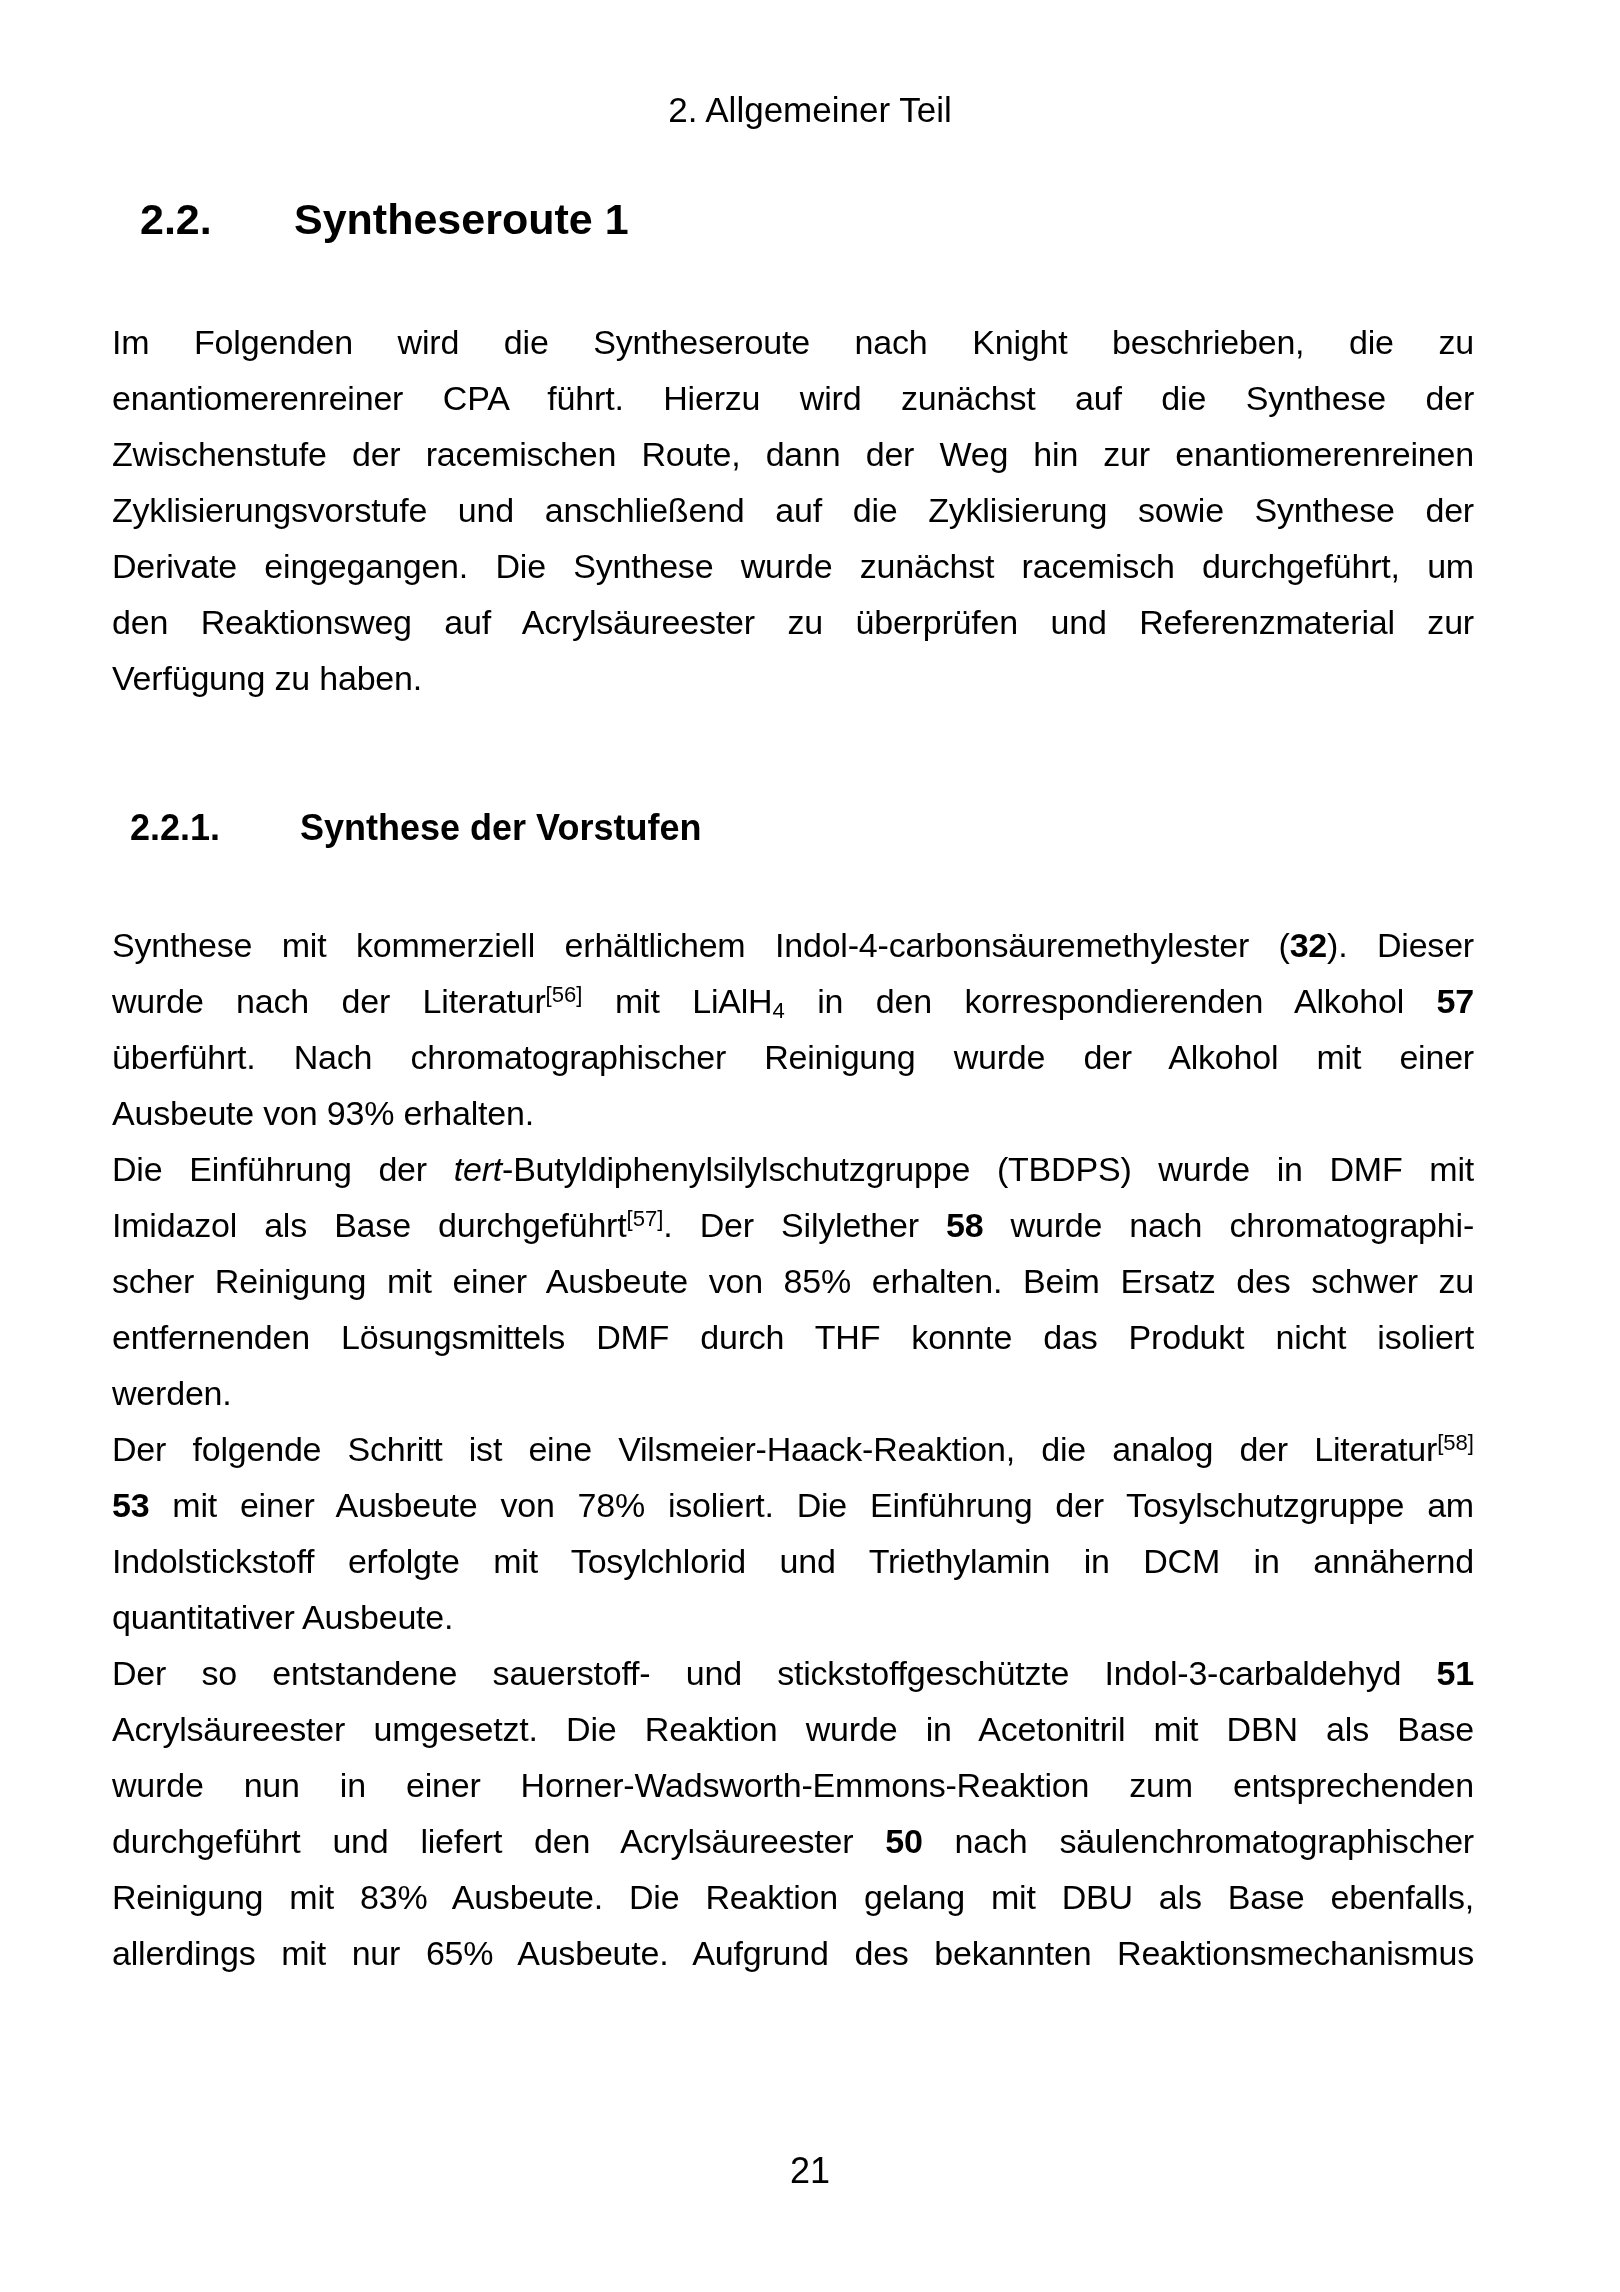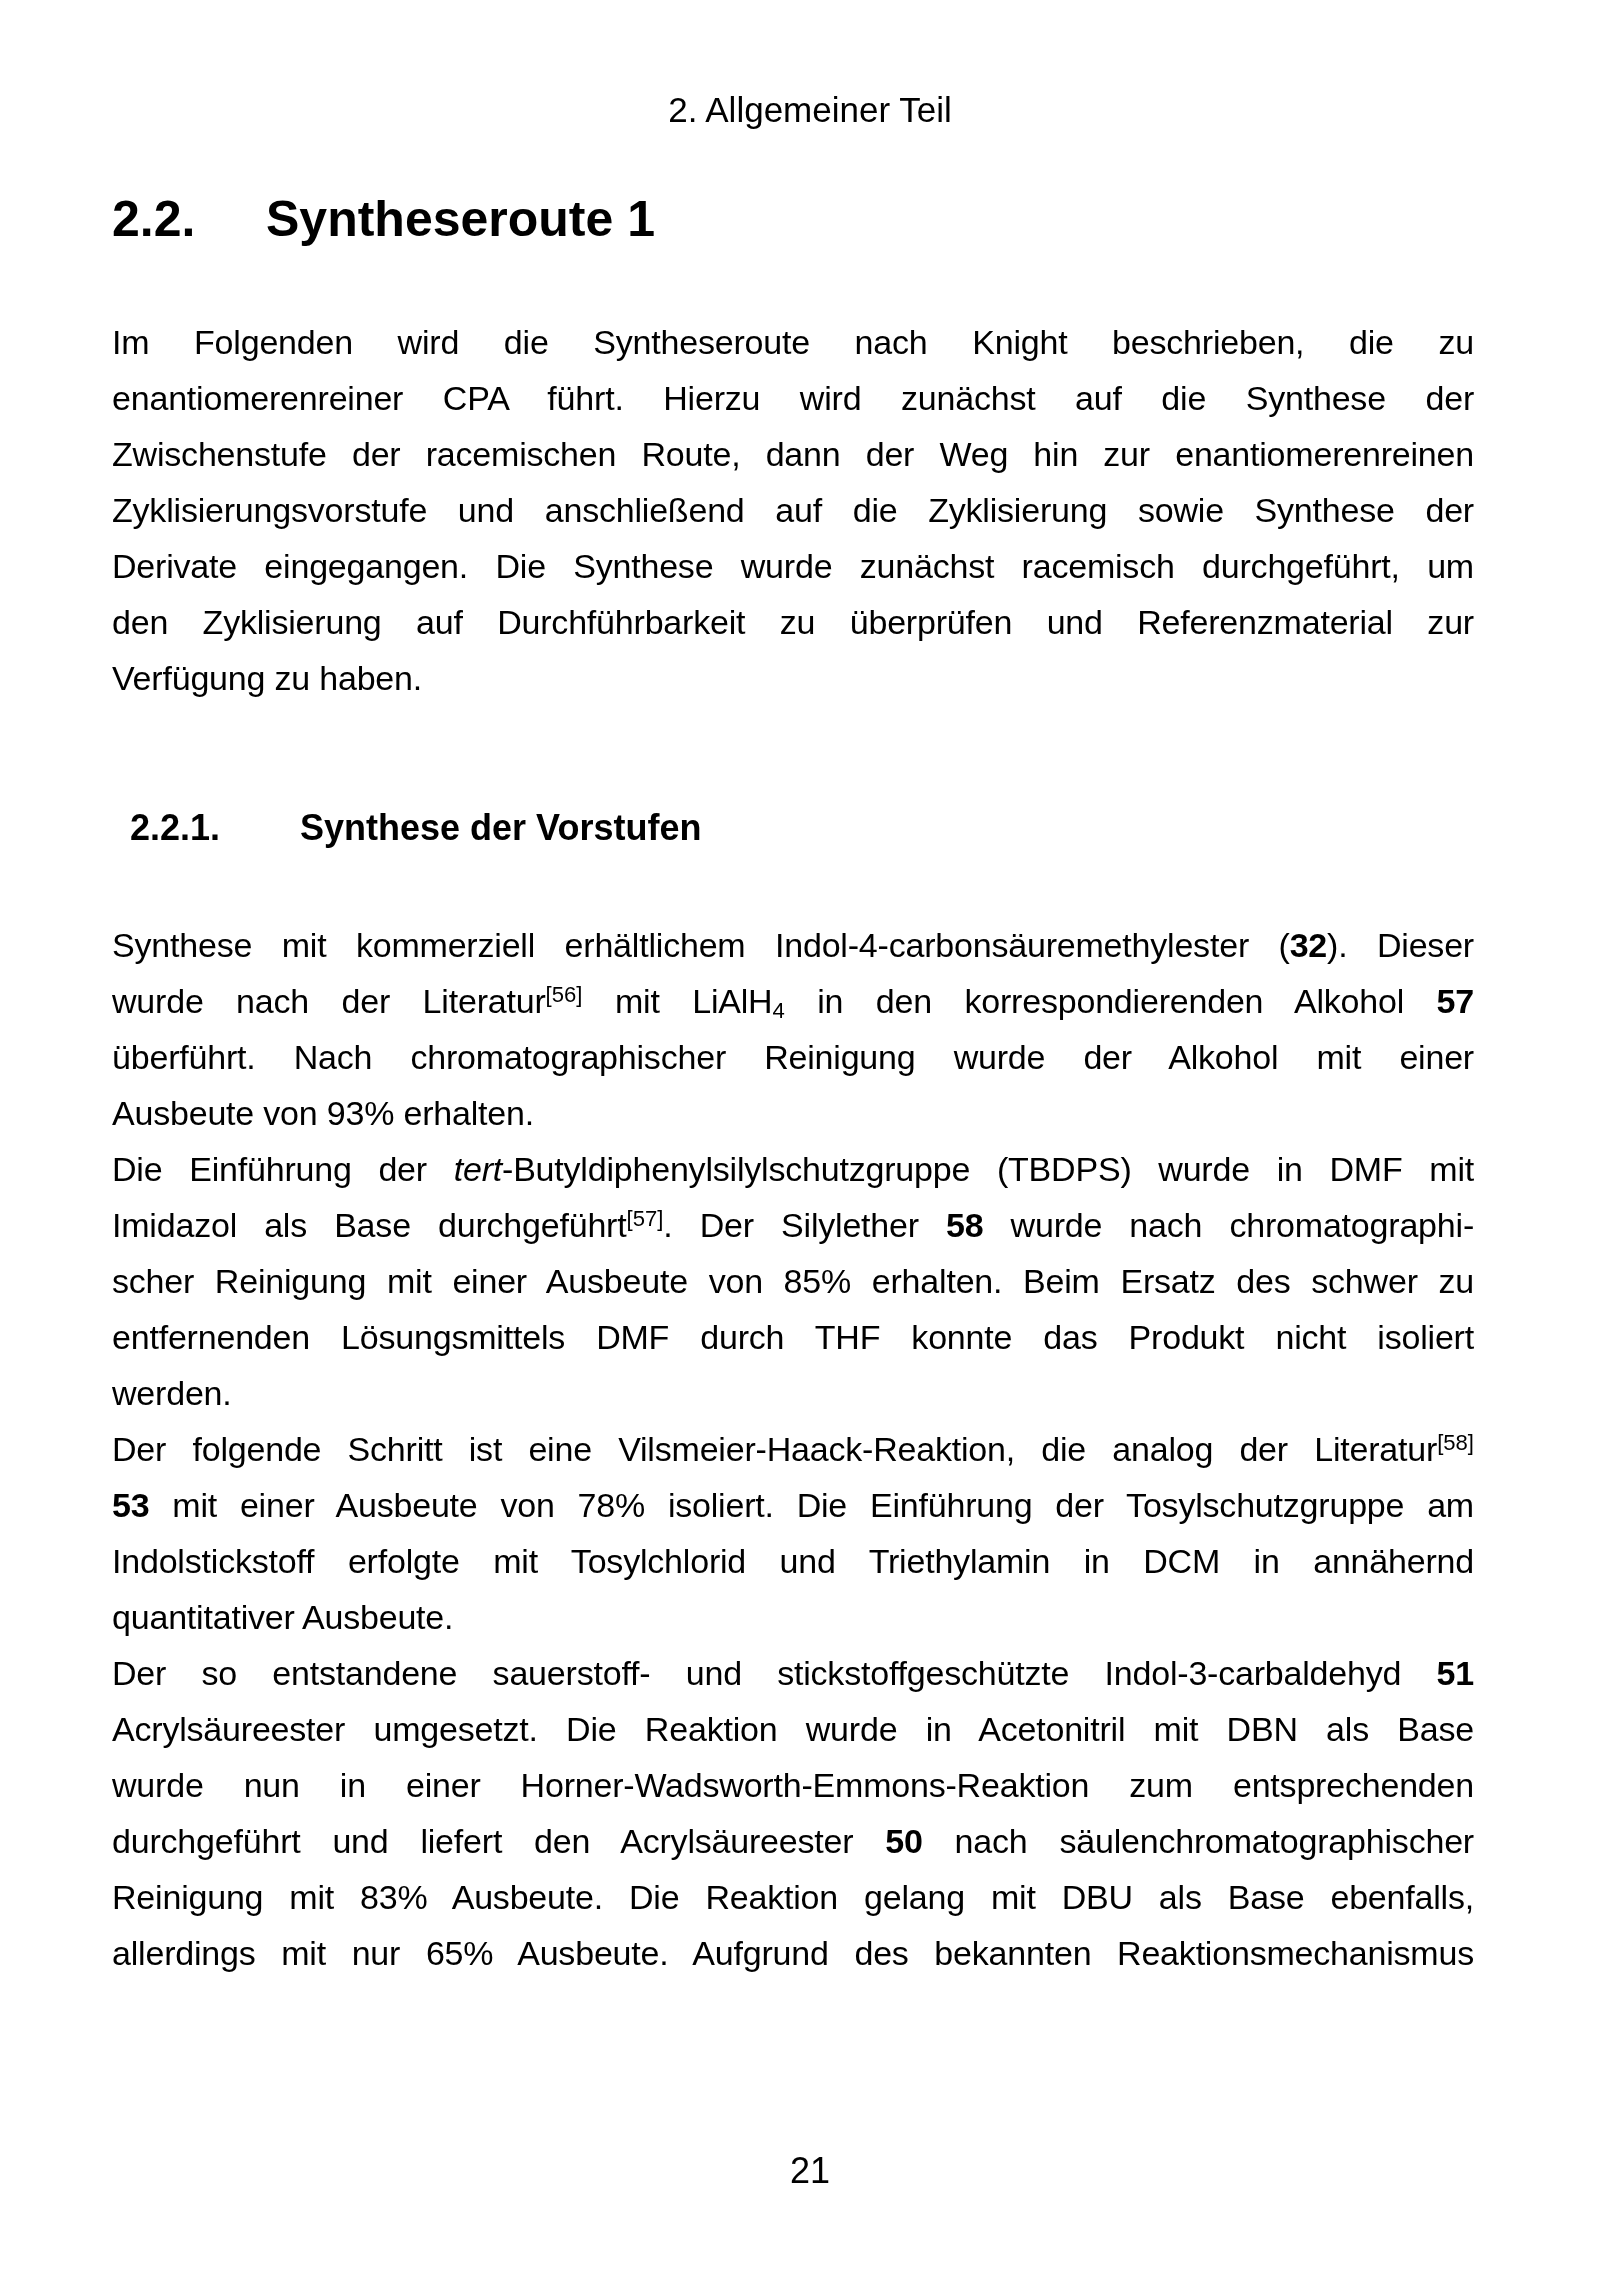--- a/index.html
+++ b/index.html
@@ -18,23 +18,23 @@
     top: 82px;
     left: 0;
     width: 100%;
     text-align: center;
     font-size: 35px;
     line-height: 56px;
   }
   .h1 {
     position: absolute;
     top: 190px;
-    left: 112px;
+    left: 140px;
     margin: 0;
-    font-size: 50px;
+    font-size: 43px;
     font-weight: bold;
     line-height: 59px;
     white-space: nowrap;
   }
   .h1 .hnum { display: inline-block; width: 154px; }
   .h2 {
     position: absolute;
     top: 800px;
     left: 130px;
     margin: 0;
@@ -87,21 +87,21 @@
   <h1 class="h1">
     <span class="hnum">2.2.</span><span>Syntheseroute 1</span>
   </h1>
 
   <div class="textblock para1">
       <div class="line"><span>Im Folgenden wird die Syntheseroute nach Knight beschrieben, die zu</span></div>
       <div class="line"><span>enantiomerenreiner CPA führt. Hierzu wird zunächst auf die Synthese der</span></div>
       <div class="line"><span>Zwischenstufe der racemischen Route, dann der Weg hin zur enantiomerenreinen</span></div>
       <div class="line"><span>Zyklisierungsvorstufe und anschließend auf die Zyklisierung sowie Synthese der</span></div>
       <div class="line"><span>Derivate eingegangen. Die Synthese wurde zunächst racemisch durchgeführt, um</span></div>
-      <div class="line"><span>den Zyklisierung auf Durchführbarkeit zu überprüfen und Referenzmaterial zur</span></div>
+      <div class="line"><span>den Reaktionsweg auf Acrylsäureester zu überprüfen und Referenzmaterial zur</span></div>
       <div class="line last"><span>Verfügung zu haben.</span></div>
     </div>
 
   <h2 class="h2">
     <span class="hnum">2.2.1.</span><span>Synthese der Vorstufen</span>
   </h2>
 
   <div class="textblock body2">
       <div class="line"><span>Synthese mit kommerziell erhältlichem Indol-4-carbonsäuremethylester (</span><span class="bold">32</span><span>). Dieser</span></div>
       <div class="line"><span>wurde nach der Literatur</span><span class="sup">[56]</span><span> mit LiAlH</span><span class="sub">4</span><span> in den korrespondierenden Alkohol </span><span class="bold">57</span></div>

